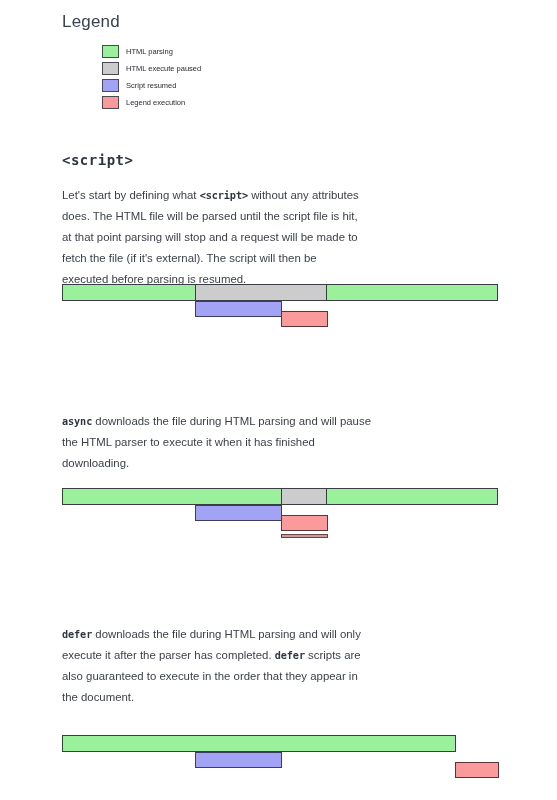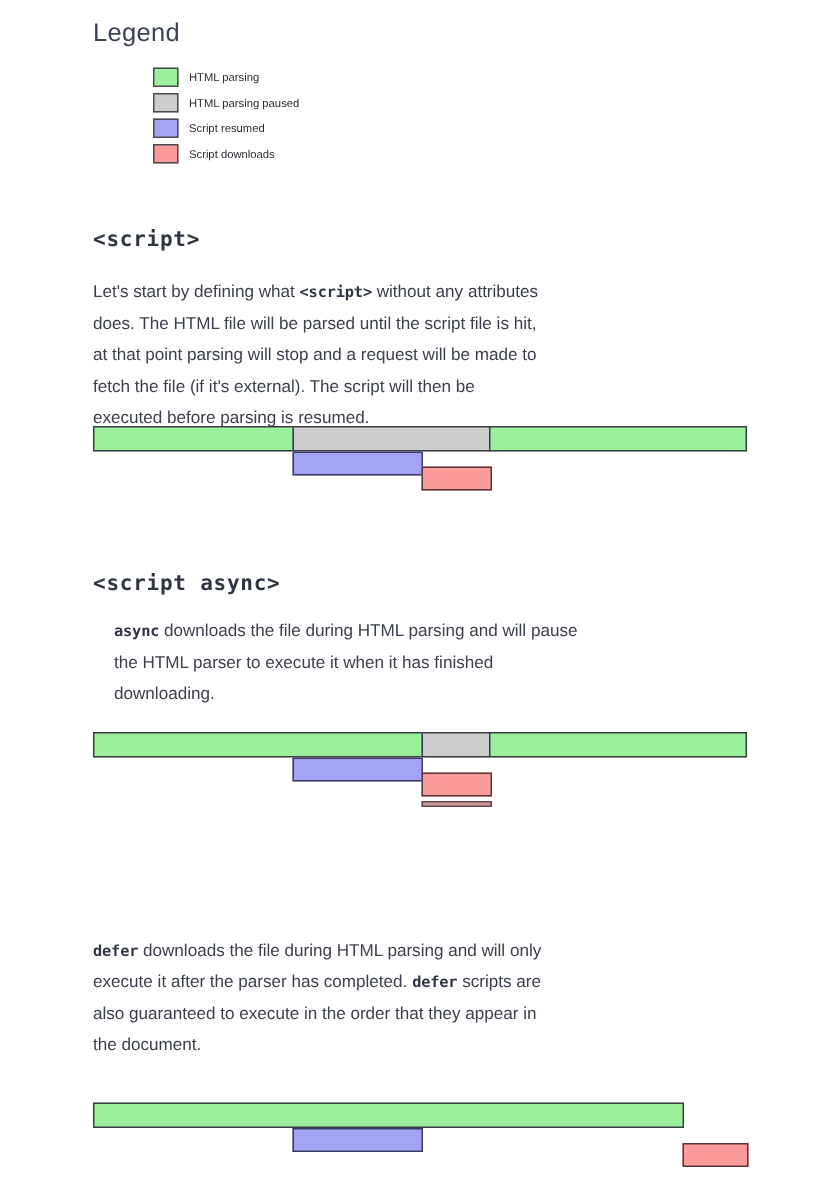--- a/index.html
+++ b/index.html
@@ -108,50 +108,49 @@
 
   <div class="legend-list">
 
     <div class="legend-row">
       <span class="legend-swatch" style="background: rgb(155, 240, 155);"></span>
       <span class="legend-label">HTML parsing</span>
     </div>
 
     <div class="legend-row">
       <span class="legend-swatch" style="background: rgb(204, 204, 204);"></span>
-      <span class="legend-label">HTML parsing paused</span>
+      <span class="legend-label">HTML execute paused</span>
     </div>
 
     <div class="legend-row">
       <span class="legend-swatch" style="background: rgb(163, 163, 245);"></span>
       <span class="legend-label">Script resumed</span>
     </div>
 
     <div class="legend-row">
       <span class="legend-swatch" style="background: rgb(250, 154, 154);"></span>
-      <span class="legend-label">Script downloads</span>
+      <span class="legend-label">Legend execution</span>
     </div>
 
   </div>
 
   <div class="section-heading" style="top:152px;">&lt;script&gt;</div>
 
   <div class="section-body" style="top:185px;">Let's start by defining what <code>&lt;script&gt;</code> without any attributes does. The HTML file will be parsed until the script file is hit, at that point parsing will stop and a request will be made to fetch the file (if it's external). The script will then be executed before parsing is resumed.</div>
 
   <div>
     <div class="bar parse" style="left:62px;  top:284px; width:134px; height:17px;"></div>
     <div class="bar paused" style="left:195px; top:284px; width:132px; height:17px;"></div>
     <div class="bar parse" style="left:326px; top:284px; width:172px; height:17px;"></div>
     <div class="bar download" style="left:195px; top:301px; width:87px;  height:16px;"></div>
     <div class="bar execute" style="left:281px; top:311px; width:47px;  height:16px;"></div>
   </div>
 
-  <div class="section-heading" style="top:381px;">&lt;script async&gt;</div>
 
-  <div class="section-body" style="top:411px; width:310px;margin-left:14px;"><code>async</code> downloads the file during HTML parsing and will pause the HTML parser to execute it when it has finished downloading.</div>
+  <div class="section-body" style="top:411px; width:310px;"><code>async</code> downloads the file during HTML parsing and will pause the HTML parser to execute it when it has finished downloading.</div>
 
   <div>
     <div class="bar parse" style="left:62px;  top:488px; width:220px; height:17px;"></div>
     <div class="bar paused" style="left:281px; top:488px; width:46px;  height:17px;"></div>
     <div class="bar parse" style="left:326px; top:488px; width:172px; height:17px;"></div>
     <div class="bar download" style="left:195px; top:505px; width:87px;  height:16px;"></div>
     <div class="bar execute" style="left:281px; top:515px; width:47px;  height:16px;"></div>
     <div class="bar thin" style="left:281px; top:534px; width:47px;  height:4px;"></div>
   </div>
 

